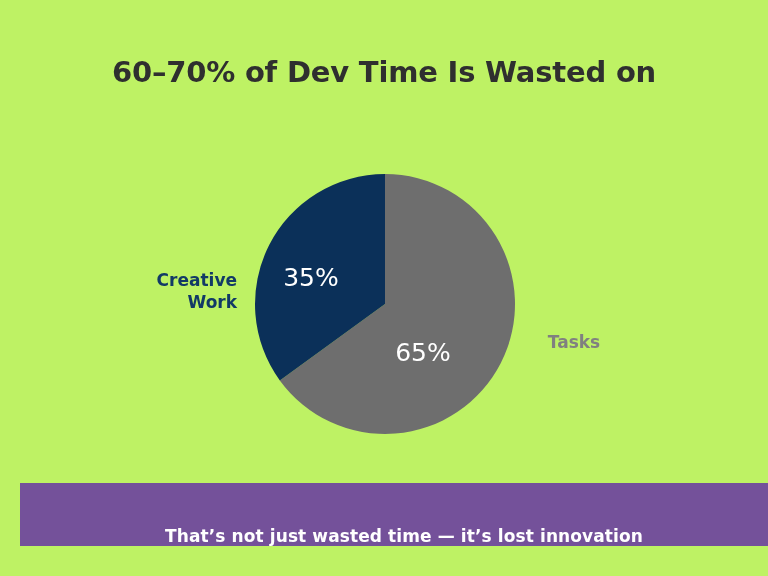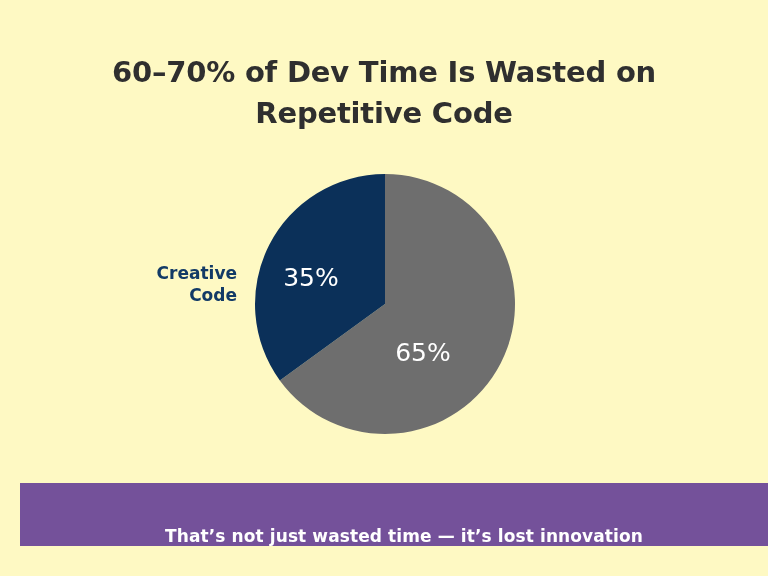--- a/index.html
+++ b/index.html
@@ -13,21 +13,21 @@
     font-family: "DejaVu Sans", sans-serif;
     overflow: hidden;
     position: relative;
   }
 
   #slide {
     position: absolute;
     left: 0; top: 0;
     width: 768px;
     height: 576px;
-    background: #fef9c3;
+    background: #bef264;
   }
 
   
   .title {
     position: absolute;
     left: 64px;
     top: 52px;
     width: 640px;
     text-align: center;
     font-family: "DejaVu Sans", sans-serif;
@@ -66,21 +66,21 @@
   
   .cat-label {
     position: absolute;
     font-family: "DejaVu Sans", sans-serif;
     font-size: 17px;
     font-weight: bold;
     line-height: 22px;
   }
   .cat-label-left {
     right: 531px;           
-    top: 262px;
+    top: 269px;
     text-align: right;
     color: #123a66;
   }
   .cat-label-right {
     left: 522px;
     top: 331px;
     width: 104px;
     text-align: center;
     color: #808080;
   }
@@ -108,41 +108,41 @@
     text-align: center;
   }
 </style>
 </head>
 <body>
 
 <div id="slide">
 
   <div class="title">
     <span class="title-line">60–70% of Dev Time Is Wasted on</span>
-    <span class="title-line">Repetitive Code</span>
   </div>
 
   <div class="chart-area">
     <svg class="pie-svg" viewBox="0 0 768 320">
 
       <path fill="#6e6e6e" d="M 385 154 L 385.00 24.00 A 130 130 0 1 1 279.83 230.41 Z"></path>
 
       <path fill="#0b3059" d="M 385 154 L 279.83 230.41 A 130 130 0 0 1 385.00 24.00 Z"></path>
 
       <text class="slice-value" x="311" y="136" text-anchor="middle">35%</text>
       <text class="slice-value" x="423" y="211" text-anchor="middle">65%</text>
     </svg>
 
   </div>
 
   <div class="cat-label cat-label-left">
     <span class="cat-line">Creative</span>
-    <span class="cat-line">Code</span>
+    <span class="cat-line">Work</span>
   </div>
 
   <div class="cat-label cat-label-right">
+    <span class="cat-line">Tasks</span>
   </div>
 
   <div class="banner">
     <span class="banner-text">That’s not just wasted time — it’s lost innovation</span>
   </div>
 
 </div>
 
 </body></html>

